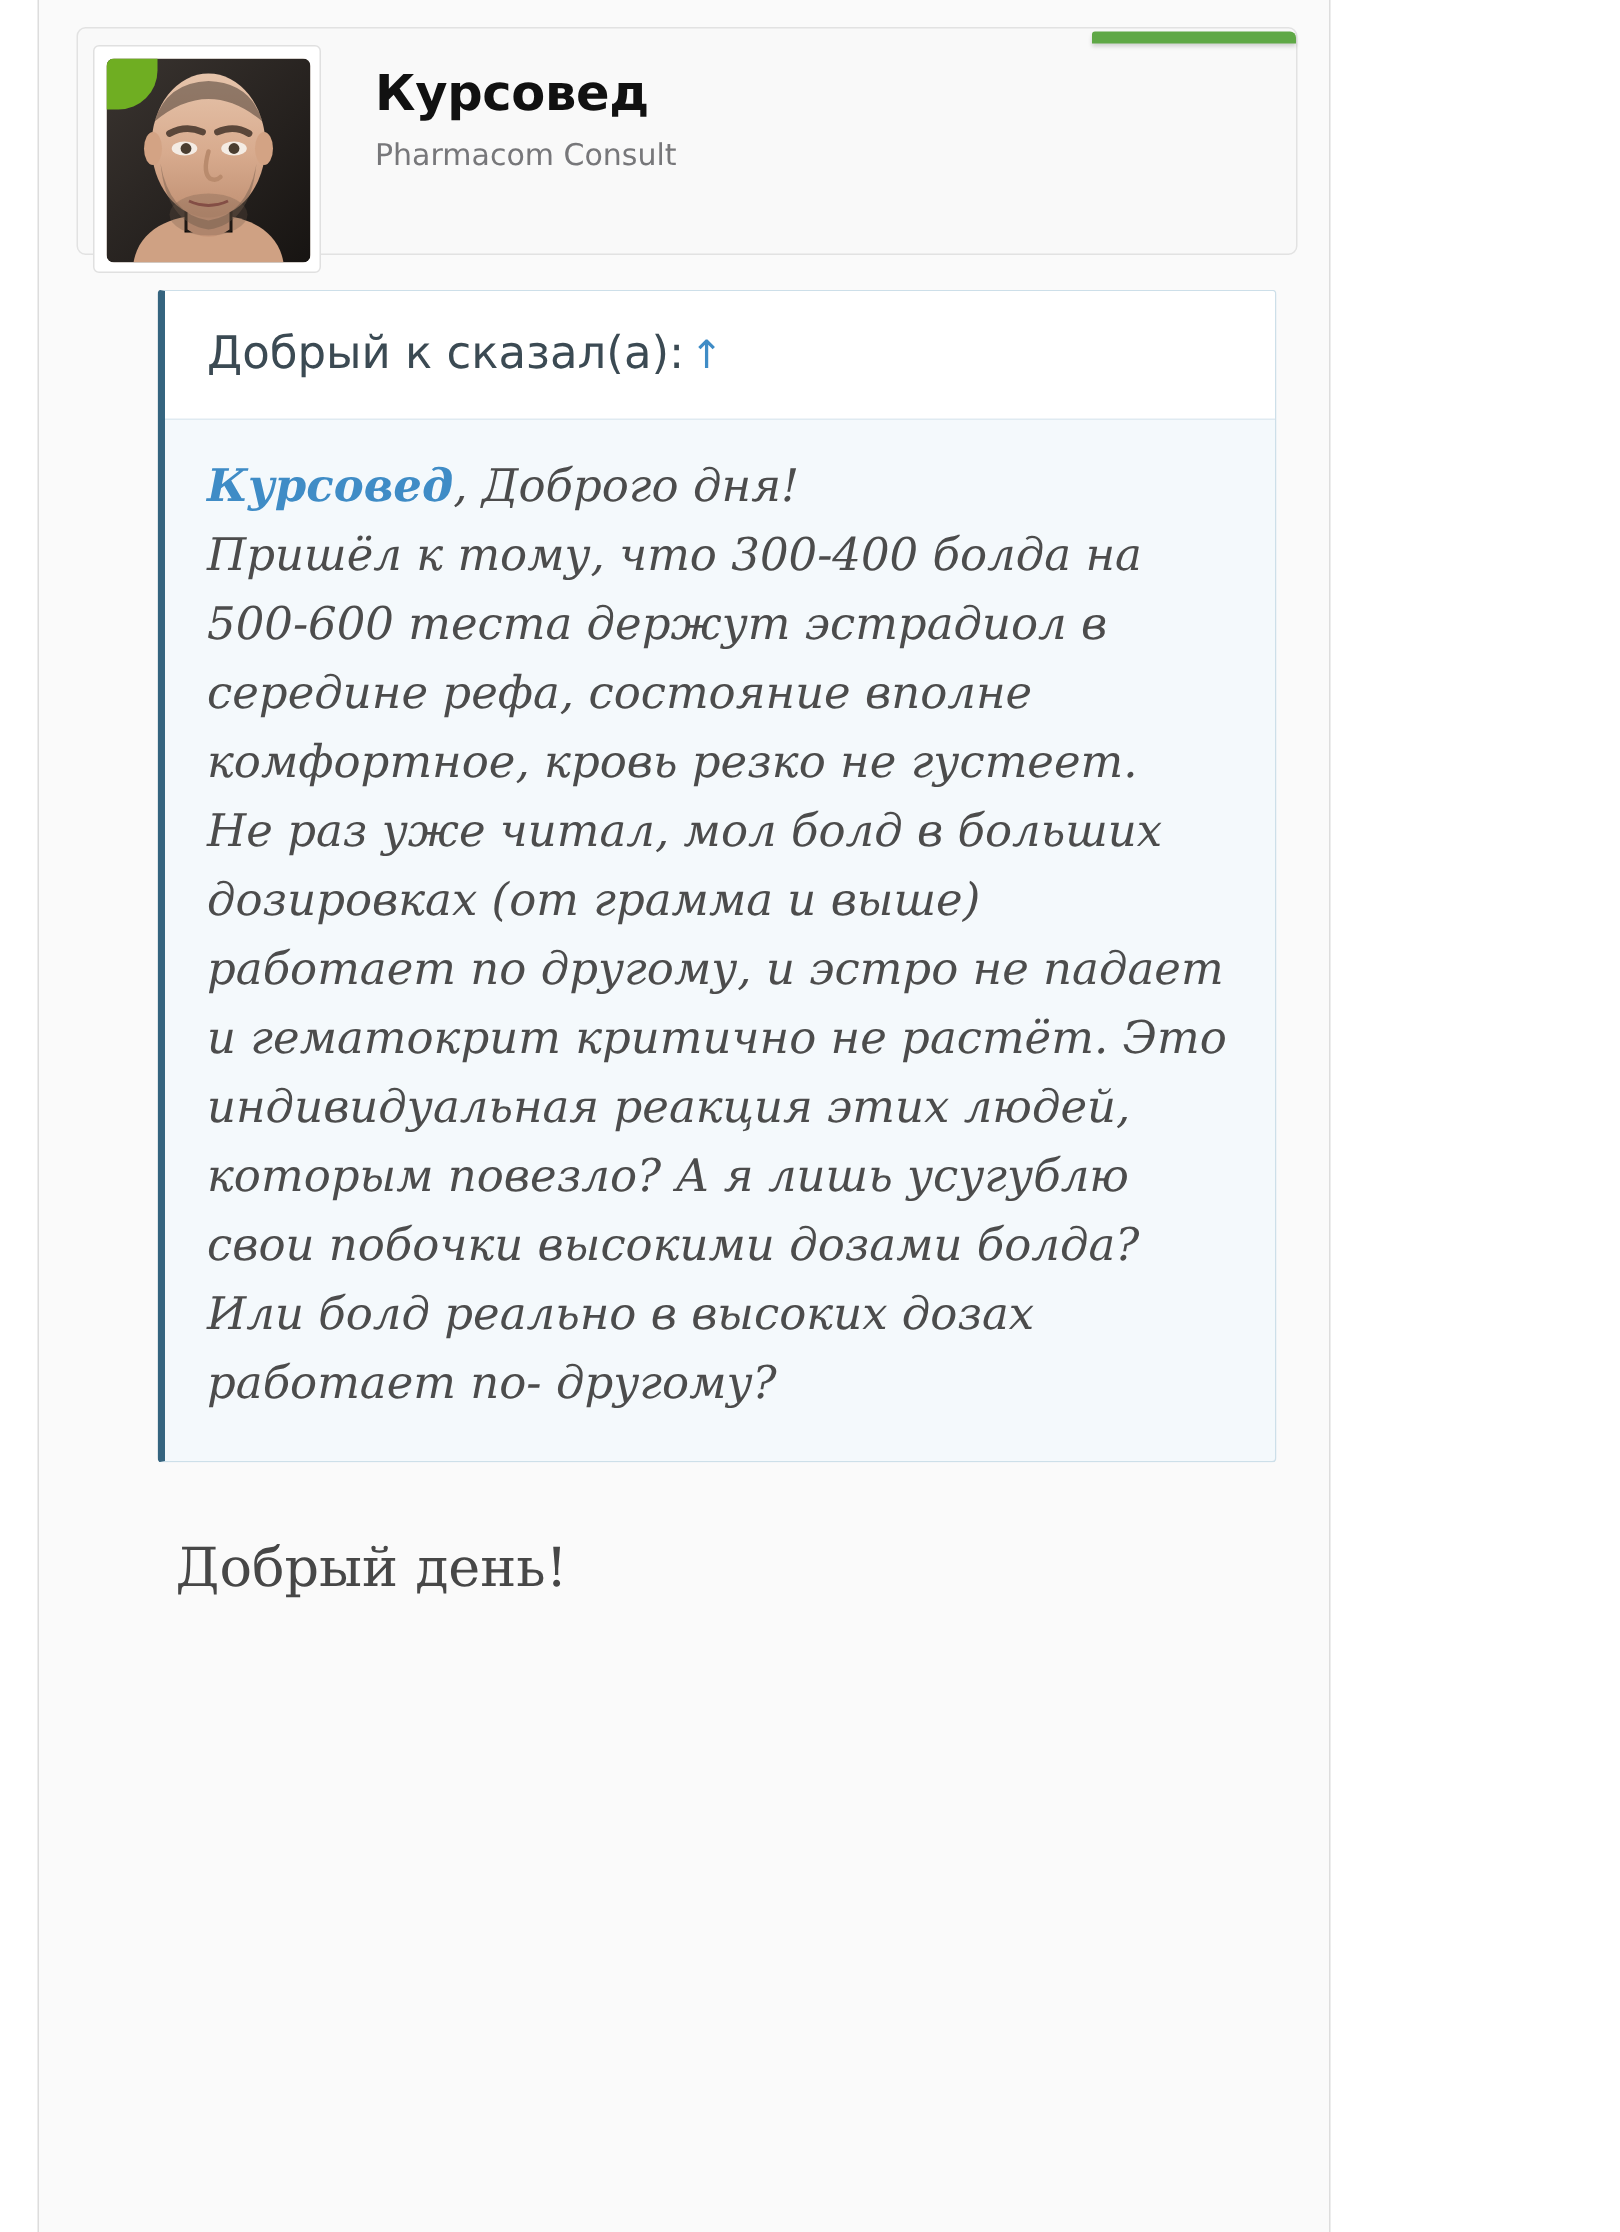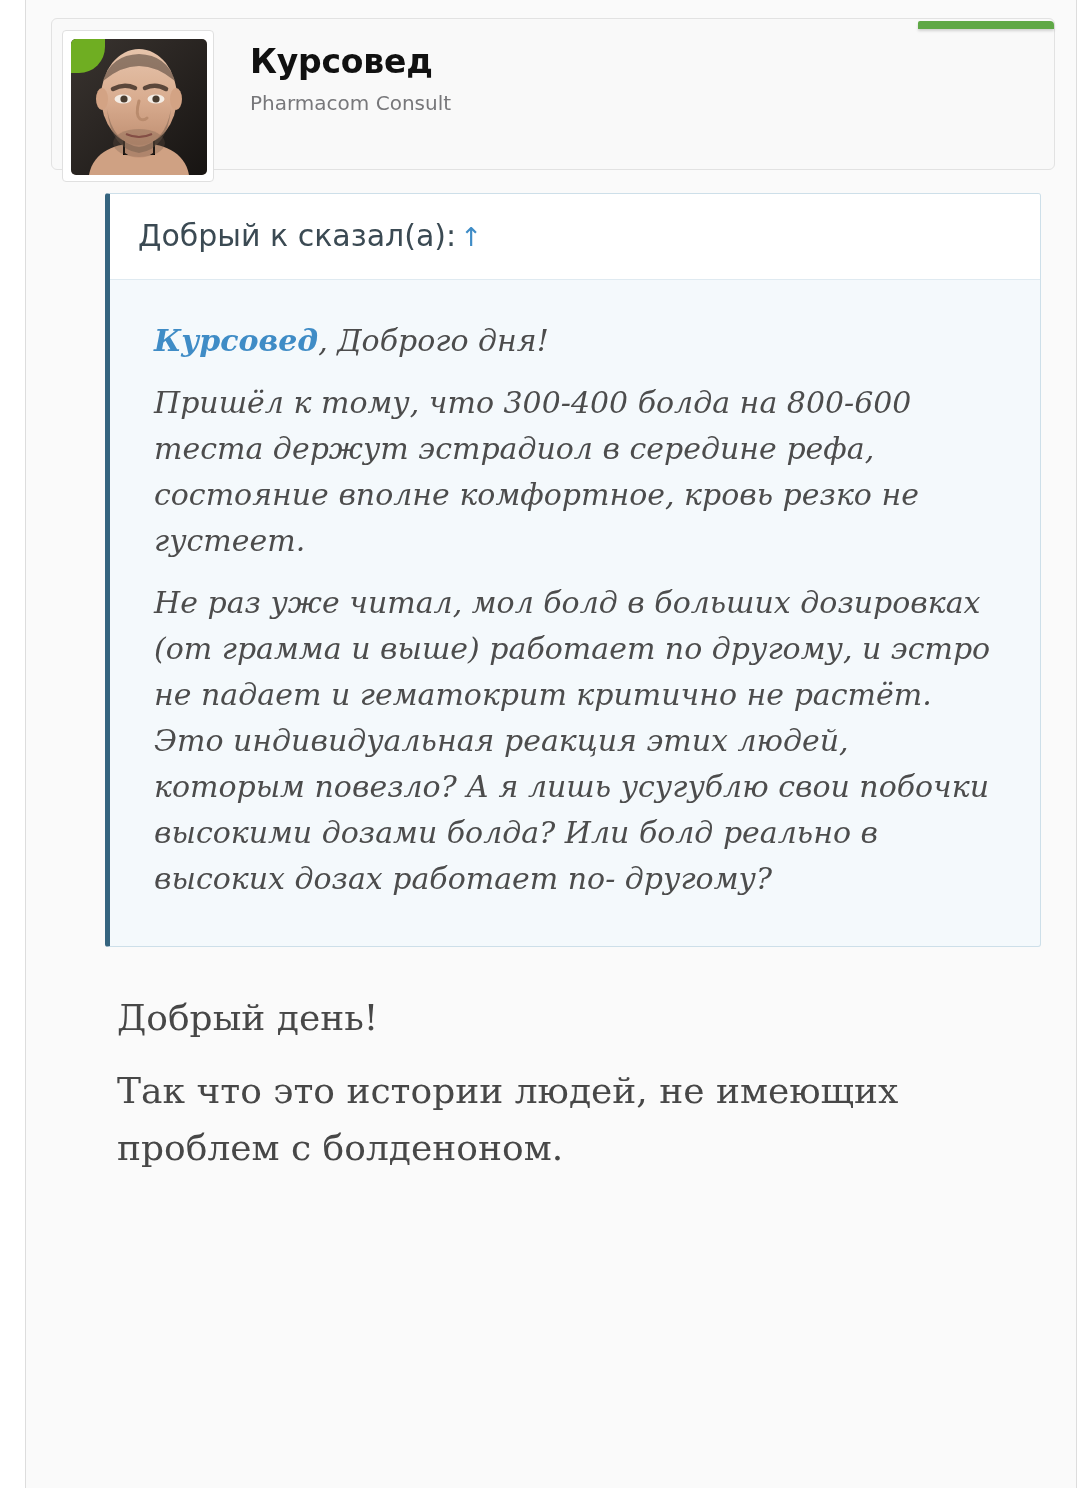--- a/index.html
+++ b/index.html
@@ -12,21 +12,21 @@
     height: 1488px;
     overflow: hidden;
     font-family: "DejaVu Sans", sans-serif;
   }
 
   
   .page {
     position: absolute;
     left: 25px;
     top: 0;
-    width: 1052px;
+    width: 862px;
     min-height: 1488px;
     background: #fafafa;
     border-left: 1px solid #dddddd;
     border-right: 1px solid #dddddd;
     box-sizing: border-box;
   }
 
   
   .user-card {
     position: relative;
@@ -125,21 +125,21 @@
     padding-left: 4px;
   }
   .quote-body {
     padding: 22px 26px 28px 28px;
     font-family: "DejaVu Serif", serif;
     font-style: italic;
     font-size: 30px;
     line-height: 46px;
     color: #4c4c4c;
   }
-  .quote-body p { margin: 16px; }
+  .quote-body p { margin: 0; }
   .mention {
     color: #3f8cc6;
     font-weight: bold;
     font-style: italic;
   }
 
   
   .reply {
     margin: 42px 40px 0 75px;
     font-family: "DejaVu Serif", serif;
@@ -210,23 +210,22 @@
       <div class="usertitle">Pharmacom Consult</div>
     </div>
   </div>
 
   <div class="quote">
     <div class="quote-head">
       <span>Добрый к сказал(а):</span><a class="jump" href="#">↑</a>
     </div>
     <div class="quote-body">
       <p><span class="mention">Курсовед</span><span>, Доброго дня!</span></p>
-      <p>Пришёл к тому, что 300-400 болда на 800-600 теста держут эстрадиол в середине рефа, состояние вполне комфортное, кровь резко не густеет.</p>
+      <p>Пришёл к тому, что 300-400 болда на 500-600 теста держут эстрадиол в середине рефа, состояние вполне комфортное, кровь резко не густеет.</p>
       <p>Не раз уже читал, мол болд в больших дозировках (от грамма и выше) работает по другому, и эстро не падает и гематокрит критично не растёт. Это индивидуальная реакция этих людей, которым повезло? А я лишь усугублю свои побочки высокими дозами болда? Или болд реально в высоких дозах работает по- другому?</p>
     </div>
   </div>
 
   <div class="reply">
     <p>Добрый день!</p>
-    <p>Так что это истории людей, не имеющих проблем с болденоном.</p>
   </div>
 
 </div>
 
 </body></html>

